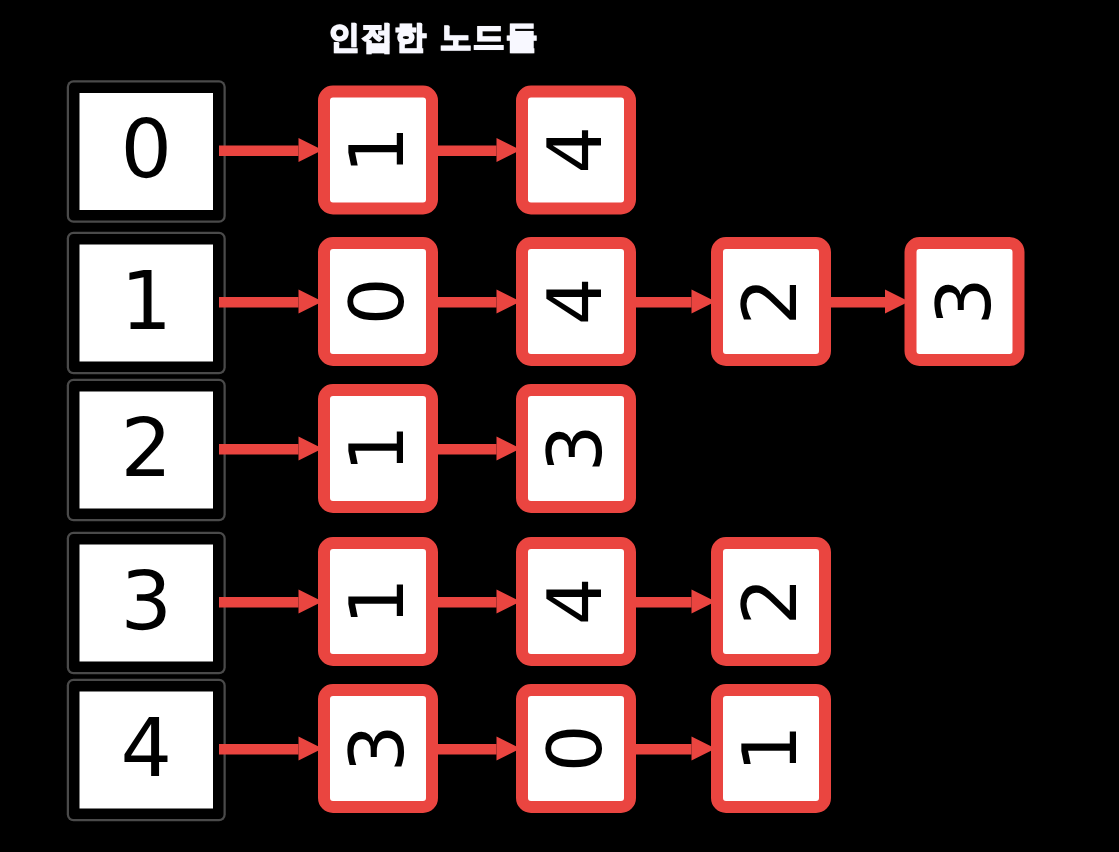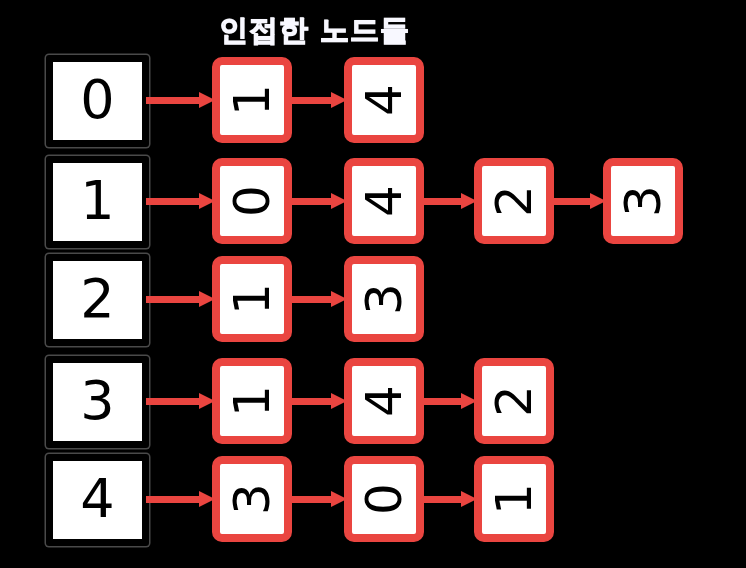--- a/index.html
+++ b/index.html
@@ -8,21 +8,21 @@
     width: 746px;
     height: 568px;
     background: var(--bg, #000);
     overflow: hidden;
     font-family: "DejaVu Sans", sans-serif;
   }
   .title {
     position: absolute;
     left: 219px;
     top: 11px;
-    font-size: 29px;
+    font-size: 21px;
     font-weight: bold;
     letter-spacing: 1px;
     color: #000;
     -webkit-text-stroke: 1.3px var(--outline, #fff);
     text-shadow: 0 0 1px var(--outline, #fff);
     white-space: nowrap;
     text-align: right;
   }
   .row {
     position: absolute;

